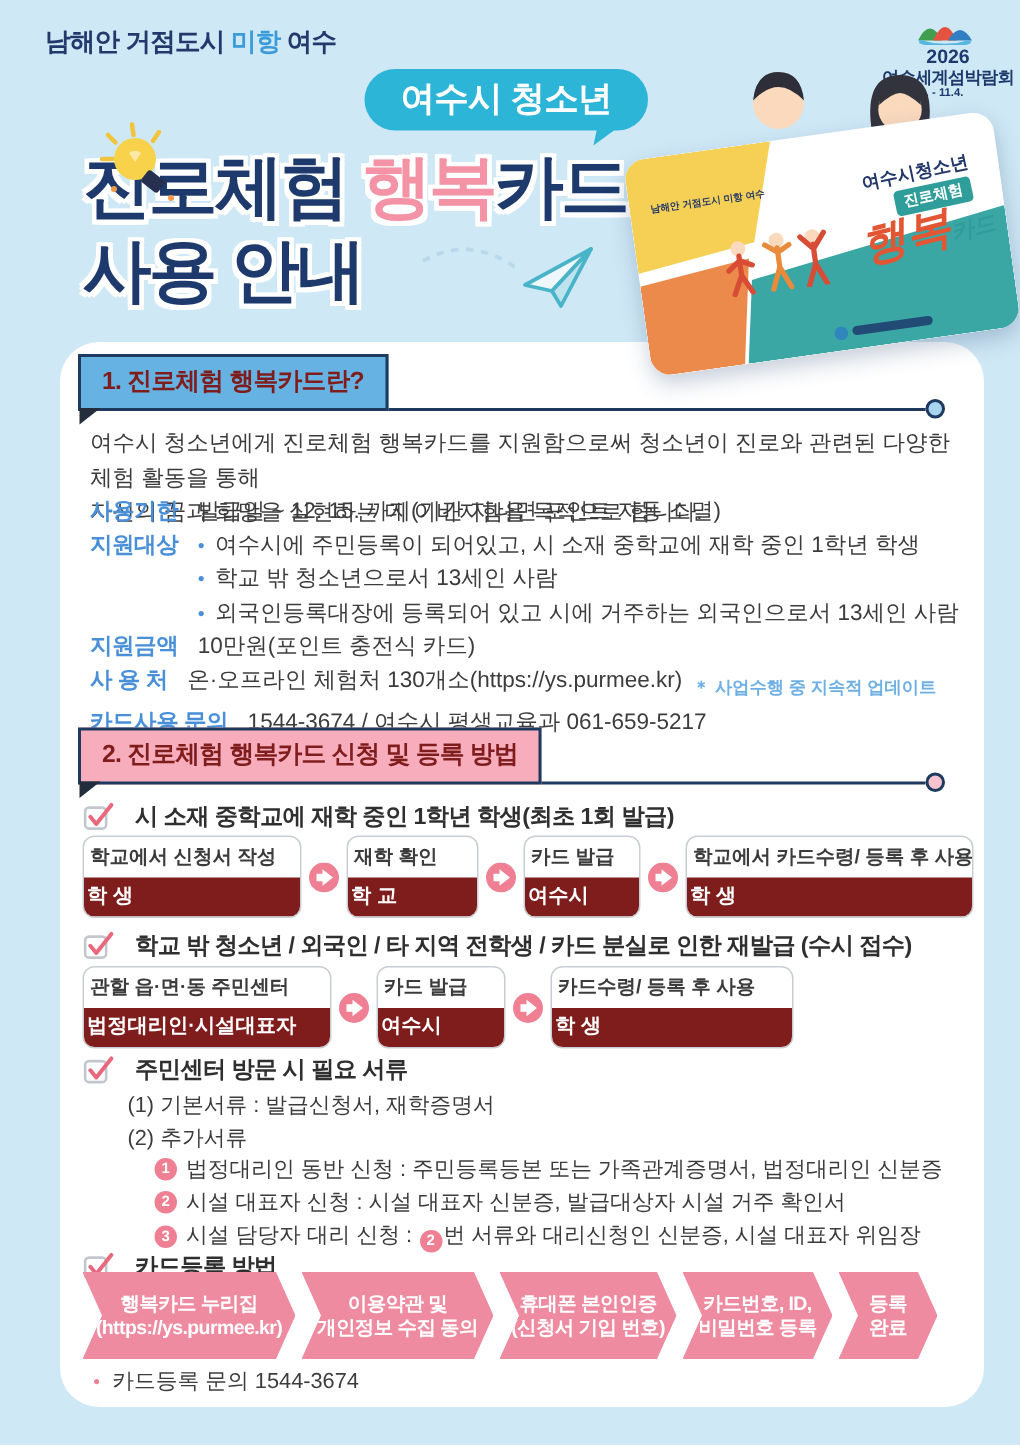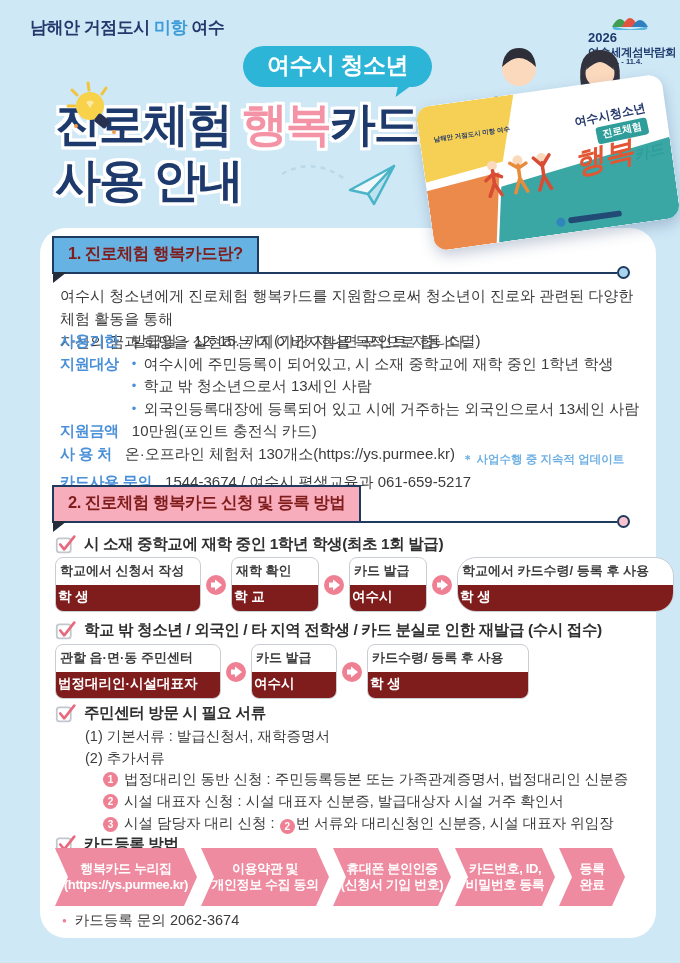--- a/index.html
+++ b/index.html
@@ -5,21 +5,21 @@
   * { margin:0; padding:0; box-sizing:border-box; }
   html,body { background:#cfe8f6; }
   body { font-family:"Liberation Sans","DejaVu Sans",sans-serif; }
   .page { position:relative; width:680px; height:963px; background:#cfe8f6; overflow:hidden; }
 
   
   .city-logo { position:absolute; left:30px; top:16px; font-size:17px; font-weight:800; color:#23386b; letter-spacing:-0.5px; }
   .city-logo .hl { color:#3b9cd9; }
   .expo { position:absolute; left:588px; top:8px; width:88px; text-align:left; color:#1e3a6d; line-height:1.12; }
   .expo svg { display:block; margin:0 0 1px 18px; }
-  .expo .yr { font-size:13px; font-weight:800; }
+  .expo .yr { font-size:13px; font-weight:800;text-align:center; }
   .expo .nm { font-size:11.5px; font-weight:800; letter-spacing:-0.5px; }
   .expo .dt { font-size:7.5px; font-weight:700; }
 
   .people { position:absolute; left:455px; top:20px; }
 
   .badge { position:absolute; left:243px; top:46px; background:#2db5d8; color:#fff; font-size:23px; font-weight:800;
            padding:4px 24px 6px; border-radius:999px; letter-spacing:-0.5px; }
   .badge::after { content:""; position:absolute; right:20px; bottom:-10px; width:0; height:0;
                   border-top:13px solid #2db5d8; border-right:15px solid transparent; transform:skewX(-12deg); }
 
@@ -66,21 +66,21 @@
 
   .info { position:absolute; left:60px; top:330px; width:580px; font-size:15px; line-height:22.6px; color:#3c3c3c; z-index:3; }
   .irow { display:flex; align-items:flex-start; }
   .ilabel { color:#4a90d9; font-weight:800; margin-right:13px; white-space:nowrap; letter-spacing:-0.3px; }
   .ival { white-space:nowrap; }
   .blist .bline { display:flex; align-items:flex-start; }
   .bline::before { content:"•"; color:#4a90d9; margin-right:7px; font-size:13px; }
   .inote { font-size:11.5px; color:#6fb0e4; font-weight:700; margin-left:7px; padding-top:5px; }
 
   
-  .chk { position:absolute; left:55px; display:flex; align-items:center; gap:8px; font-size:15.5px; font-weight:800; color:#2f2f2f; letter-spacing:-0.4px; z-index:3; white-space:nowrap; }
+  .chk { position:absolute; left:55px; display:flex; align-items:center; gap:14px; font-size:15.5px; font-weight:800; color:#2f2f2f; letter-spacing:-0.4px; z-index:3; white-space:nowrap; }
   .chk svg { flex:0 0 auto; }
 
   .flow { position:absolute; display:flex; align-items:center; gap:5px; z-index:3; }
   .fbox { border:1.5px solid #c9ced4; border-radius:8px; overflow:hidden; background:#fff; }
   .fbox .ftop { font-size:13px; font-weight:700; color:#3c3c3c; padding:4px 4px 5px; white-space:nowrap; }
   .fbox .fbot { background:#7f1d1d; color:#fff; font-weight:800; font-size:13.5px; padding:3px 2px 5px; white-space:nowrap; }
   .farrow { flex:0 0 auto; display:flex; }
 
   .docline { position:absolute; left:85px; font-size:14.5px; color:#3c3c3c; z-index:3; white-space:nowrap; }
   .numline { position:absolute; left:103px; font-size:14.5px; color:#3c3c3c; z-index:3; white-space:nowrap; display:flex; align-items:center; gap:6px; }
@@ -267,21 +267,21 @@
     <div class="fbox" style="width:78px;">
       <div class="ftop">카드 발급</div>
       <div class="fbot">여수시</div>
     </div>
     <span class="farrow">
         <svg width="20" height="20" viewBox="0 0 20 20">
           <circle cx="10" cy="10" r="10" fill="#ef7f93"></circle>
           <path d="M5 7.5 h4 v-3 l7 5.5 -7 5.5 v-3 h-4 z" fill="#fff"></path>
         </svg>
       </span>
-    <div class="fbox" style="width:217px;border-radius:19px;">
+    <div class="fbox" style="width:192px;">
       <div class="ftop">학교에서 카드수령/ 등록 후 사용</div>
       <div class="fbot">학 생</div>
     </div>
   </div>
 
   <div class="chk" style="top:620px;">
     <svg width="21" height="21" viewBox="0 0 24 24">
       <rect x="2" y="5" width="16" height="16" rx="3" fill="#fff" stroke="#c2c7cd" stroke-width="2"></rect>
       <path d="M6 12 l4.5 5.5 L22 3" stroke="#e8697d" stroke-width="3" fill="none" stroke-linecap="round" stroke-linejoin="round"></path>
     </svg>
@@ -360,15 +360,15 @@
     <div class="step s4w">
       <div>카드번호, ID,</div>
       <div>비밀번호 등록</div>
     </div>
     <div class="step s5w">
       <div>등록</div>
       <div>완료</div>
     </div>
   </div>
 
-  <div class="footnote">카드등록 문의 2062-3674</div>
+  <div class="footnote">카드등록 문의 1544-3674</div>
 
 </div>
 
 </body></html>

